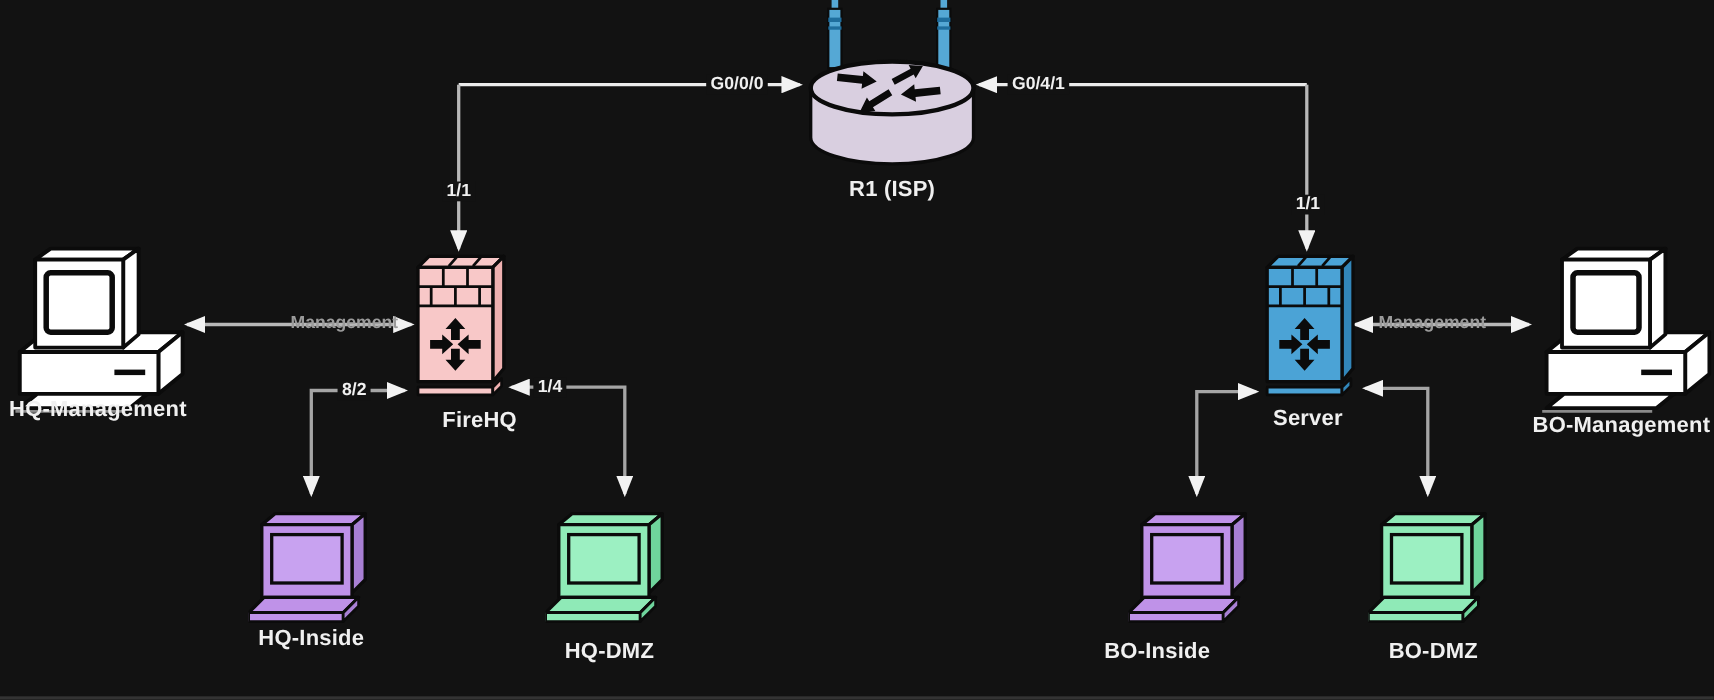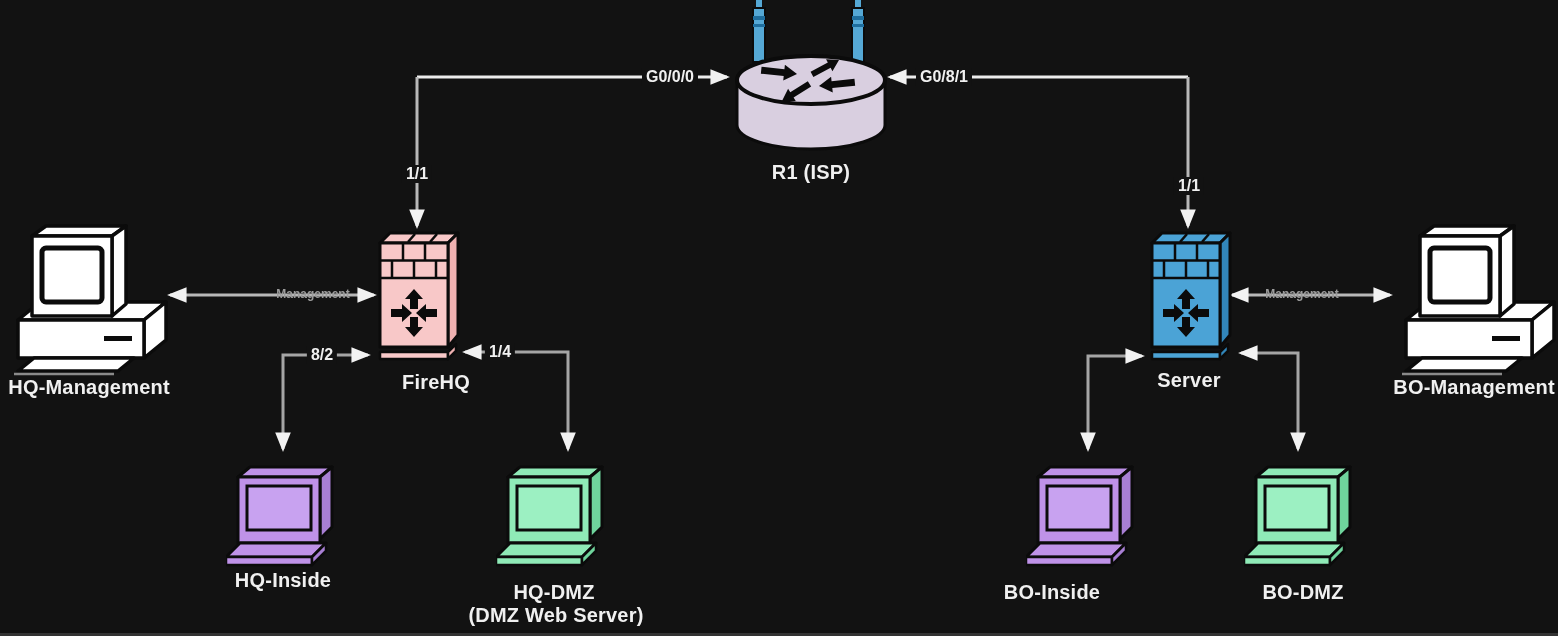--- a/index.html
+++ b/index.html
@@ -16,21 +16,21 @@
     position:absolute;transform:translateX(-50%);
     color:var(--label-color,#f2f2f2);font-weight:bold;font-size:20px;
     white-space:nowrap;text-align:center;letter-spacing:.2px;
   }
   .iface-label{
     position:absolute;transform:translate(-50%,-50%);
     color:var(--label-color,#f2f2f2);font-weight:bold;font-size:16px;
     background:var(--background,#121212);padding:0 4px;white-space:nowrap;
   }
   .mgmt-label{
-    font-size:12px;color:var(--mgmt-label-color,#9e9e9e);
+    font-size:16px;color:var(--mgmt-label-color,#9e9e9e);
     background:transparent;padding:0 2px;
   }
   .bottom-strip{position:absolute;left:0;bottom:0;width:100%;height:3px;background:#333;}
   
   .fw-hq{--fill:var(--firewall-hq-fill);--fill-side:var(--firewall-hq-side);}
   .fw-bo{--fill:var(--firewall-bo-fill);--fill-side:var(--firewall-bo-side);}
   .pc-white{--fill:var(--pc-fill);--fill-side:var(--pc-fill);}
   .lap-inside{--fill:var(--inside-fill);--fill-side:var(--inside-side);--fill-screen:var(--inside-screen);}
   .lap-dmz{--fill:var(--dmz-fill);--fill-side:var(--dmz-side);--fill-screen:var(--dmz-screen);}
 </style>
@@ -141,21 +141,21 @@
         <use href="#sym-firewall"></use>
       </svg>
   </div>
   <div class="node-label" style="left:1189px;top:369px">Server</div>
 
   <div class="node pc-white" style="left:8px;top:224px;width:160px;height:152px">
     <svg width="160" height="152">
         <use href="#sym-desktop"></use>
       </svg>
   </div>
-  <div class="node-label" style="left:89px;top:376px">HQ-Management</div>
+  <div class="node-label" style="left:89px;top:361px">HQ-Management</div>
 
   <div class="node pc-white" style="left:1396px;top:224px;width:160px;height:152px">
     <svg width="160" height="152">
         <use href="#sym-desktop"></use>
       </svg>
   </div>
   <div class="node-label" style="left:1474px;top:376px">BO-Management</div>
 
   <div class="node lap-inside" style="left:226px;top:461px;width:118px;height:108px">
     <svg width="118" height="108">
@@ -163,38 +163,37 @@
       </svg>
   </div>
   <div class="node-label" style="left:283px;top:569px">HQ-Inside</div>
 
   <div class="node lap-dmz" style="left:496px;top:461px;width:118px;height:108px">
     <svg width="118" height="108">
         <use href="#sym-laptop"></use>
       </svg>
   </div>
   <div class="node-label" style="left:554px;top:581px">HQ-DMZ</div>
-  <div class="node-label" style="left:556px;top:604px">(DMZ Web Server)</div>
 
   <div class="node lap-inside" style="left:1026px;top:461px;width:118px;height:108px">
     <svg width="118" height="108">
         <use href="#sym-laptop"></use>
       </svg>
   </div>
   <div class="node-label" style="left:1052px;top:581px">BO-Inside</div>
 
   <div class="node lap-dmz" style="left:1244px;top:461px;width:118px;height:108px">
     <svg width="118" height="108">
         <use href="#sym-laptop"></use>
       </svg>
   </div>
   <div class="node-label" style="left:1303px;top:581px">BO-DMZ</div>
 
   <div class="iface-label" style="left:670px;top:77px">G0/0/0</div>
-  <div class="iface-label" style="left:944px;top:77px">G0/8/1</div>
+  <div class="iface-label" style="left:944px;top:77px">G0/4/1</div>
   <div class="iface-label" style="left:417px;top:174px">1/1</div>
   <div class="iface-label" style="left:1189px;top:186px">1/1</div>
   <div class="iface-label" style="left:322px;top:355px">8/2</div>
   <div class="iface-label" style="left:500px;top:352px">1/4</div>
   <div class="iface-label mgmt-label" style="left:313px;top:294px">Management</div>
   <div class="iface-label mgmt-label" style="left:1302px;top:294px">Management</div>
 
   <div class="bottom-strip"></div>
 </div>
 

